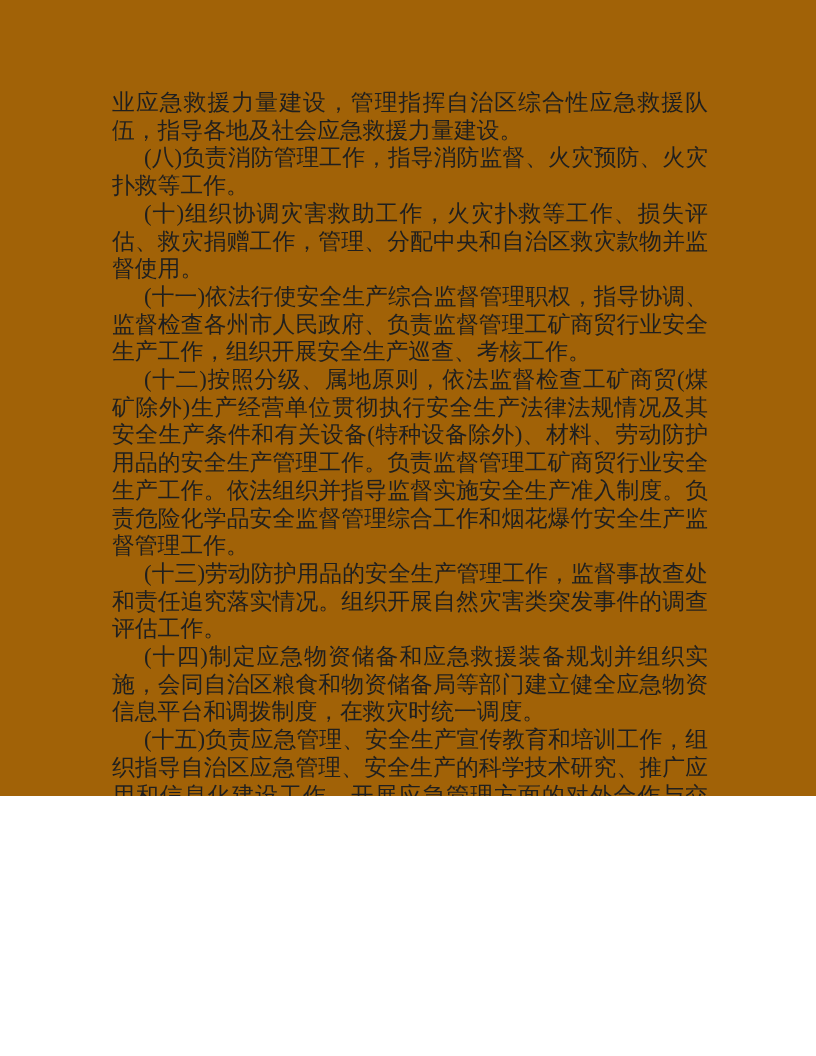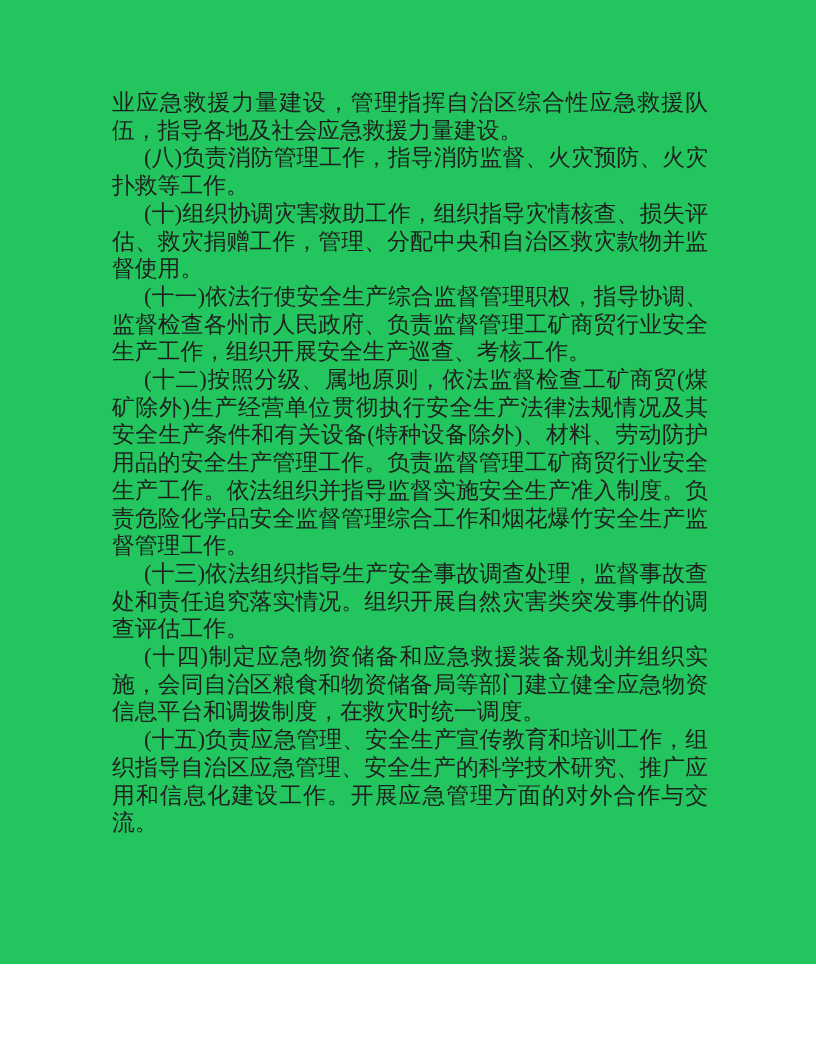--- a/index.html
+++ b/index.html
@@ -3,22 +3,22 @@
 <meta charset="utf-8">
 <style>
   html, body {
     margin: 0;
     padding: 0;
     background: #ffffff;
   }
   .page {
     position: relative;
     width: 816px;
-    height: 964px;
-    background: #22c55e;
+    height: 796px;
+    background: #a16207;
     overflow: hidden;
     font-family: "Liberation Serif", "DejaVu Serif", serif;
   }
   .text-block {
     position: absolute;
     left: 112px;
     top: 89px;
     width: 596px;
     color: #1f1f1f;
     font-size: 22.8px;
@@ -36,20 +36,20 @@
     text-indent: 32px;
   }
 </style>
 </head>
 <body>
 
 <div class="page">
   <div class="text-block" style="color: rgb(31, 31, 31);">
       <p class="para">业应急救援力量建设，管理指挥自治区综合性应急救援队伍，指导各地及社会应急救援力量建设。</p>
       <p class="para indent">(八)负责消防管理工作，指导消防监督、火灾预防、火灾扑救等工作。</p>
-      <p class="para indent">(十)组织协调灾害救助工作，组织指导灾情核查、损失评估、救灾捐赠工作，管理、分配中央和自治区救灾款物并监督使用。</p>
+      <p class="para indent">(十)组织协调灾害救助工作，火灾扑救等工作、损失评估、救灾捐赠工作，管理、分配中央和自治区救灾款物并监督使用。</p>
       <p class="para indent">(十一)依法行使安全生产综合监督管理职权，指导协调、监督检查各州市人民政府、负责监督管理工矿商贸行业安全生产工作，组织开展安全生产巡查、考核工作。</p>
       <p class="para indent">(十二)按照分级、属地原则，依法监督检查工矿商贸(煤矿除外)生产经营单位贯彻执行安全生产法律法规情况及其安全生产条件和有关设备(特种设备除外)、材料、劳动防护用品的安全生产管理工作。负责监督管理工矿商贸行业安全生产工作。依法组织并指导监督实施安全生产准入制度。负责危险化学品安全监督管理综合工作和烟花爆竹安全生产监督管理工作。</p>
-      <p class="para indent">(十三)依法组织指导生产安全事故调查处理，监督事故查处和责任追究落实情况。组织开展自然灾害类突发事件的调查评估工作。</p>
+      <p class="para indent">(十三)劳动防护用品的安全生产管理工作，监督事故查处和责任追究落实情况。组织开展自然灾害类突发事件的调查评估工作。</p>
       <p class="para indent">(十四)制定应急物资储备和应急救援装备规划并组织实施，会同自治区粮食和物资储备局等部门建立健全应急物资信息平台和调拨制度，在救灾时统一调度。</p>
       <p class="para indent">(十五)负责应急管理、安全生产宣传教育和培训工作，组织指导自治区应急管理、安全生产的科学技术研究、推广应用和信息化建设工作。开展应急管理方面的对外合作与交流。</p>
     </div>
 </div>
 
 </body></html>

